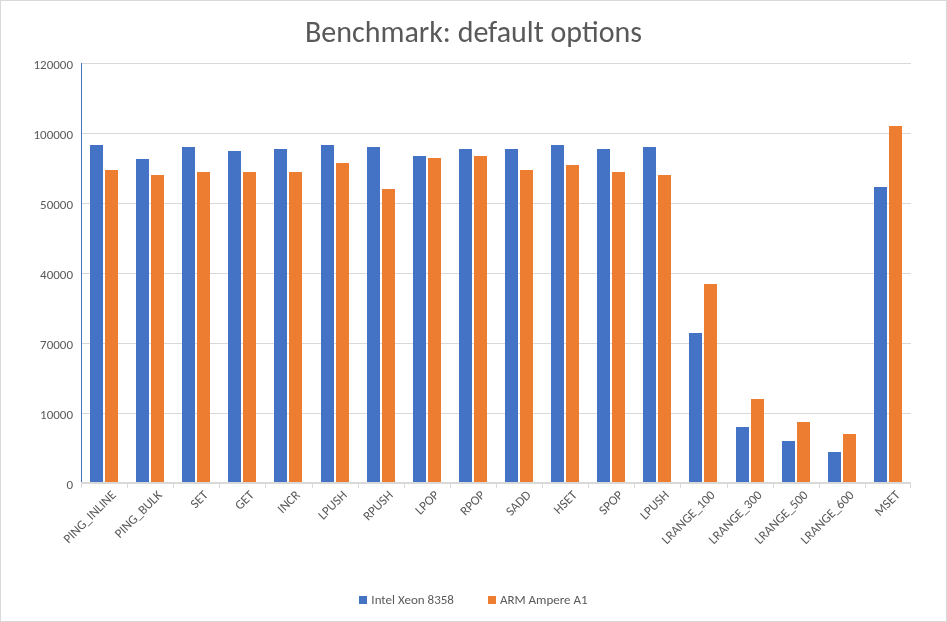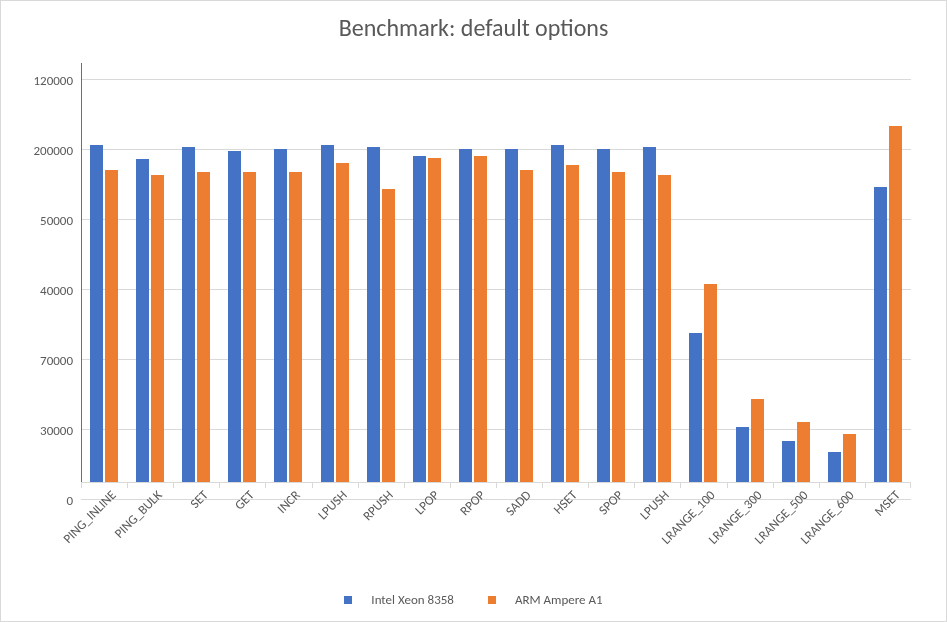--- a/index.html
+++ b/index.html
@@ -14,21 +14,21 @@
   }
   .chart-wrapper {
     box-sizing: border-box;
     width: 947px;
     height: 622px;
     border: 1px solid #d9d9d9;
     position: relative;
   }
   .title {
     text-align: center;
-    font-size: 24px;
+    font-size: 30px;
     color: #595959;
     padding-top: 12px;
     padding-bottom: 4px;
     font-weight: 400;
   }
   .plot {
     position: absolute;
     left: 80px;
     top: 62px;
     width: 830px;
@@ -39,21 +39,20 @@
     left: 0;
     top: 0;
     width: 100%;
     height: 100%;
   }
   .hgrid {
     position: absolute;
     left: 0;
     width: 100%;
     border-top: 1px solid #d9d9d9;
-    margin-top: 16px;
   }
   .y-tick {
     position: absolute;
     right: 100%;
     transform: translateY(-50%);
     padding-right: 8px;
     white-space: nowrap;
     color: #595959;
   }
   .y-axis-line {
@@ -124,54 +123,54 @@
     width: 100%;
     display: flex;
     justify-content: center;
     gap: 34px;
     font-size: 13px;
     color: #595959;
   }
   .legend-item {
     display: flex;
     align-items: center;
-    gap: 19px;
+    gap: 4px;
   }
   .swatch {
     width: 8px;
     height: 8px;
   }
   .swatch.s0 { background: #4472c4; }
   .swatch.s1 { background: #ed7d31; }
 </style>
 </head>
 <body>
 
 <div class="chart-wrapper">
   <div class="title">Benchmark: default options</div>
 
   <div class="plot">
     <div class="grid-area" id="grid">
         <div class="hgrid" style="top: 100%;">
           <div class="y-tick">0</div>
         </div>
         <div class="hgrid" style="top: 83.3333%;">
-          <div class="y-tick">30000</div>
+          <div class="y-tick">10000</div>
         </div>
         <div class="hgrid" style="top: 66.6667%;">
           <div class="y-tick">70000</div>
         </div>
         <div class="hgrid" style="top: 50%;">
           <div class="y-tick">40000</div>
         </div>
         <div class="hgrid" style="top: 33.3333%;">
           <div class="y-tick">50000</div>
         </div>
         <div class="hgrid" style="top: 16.6667%;">
-          <div class="y-tick">200000</div>
+          <div class="y-tick">100000</div>
         </div>
         <div class="hgrid" style="top: 0%;">
           <div class="y-tick">120000</div>
         </div>
       </div>
     <div class="y-axis-line"></div>
     <div class="bars" id="bars">
         <div class="cat">
           <div class="x-tick"></div>
           <div class="bar s0" style="height: 80.4167%;"></div>

